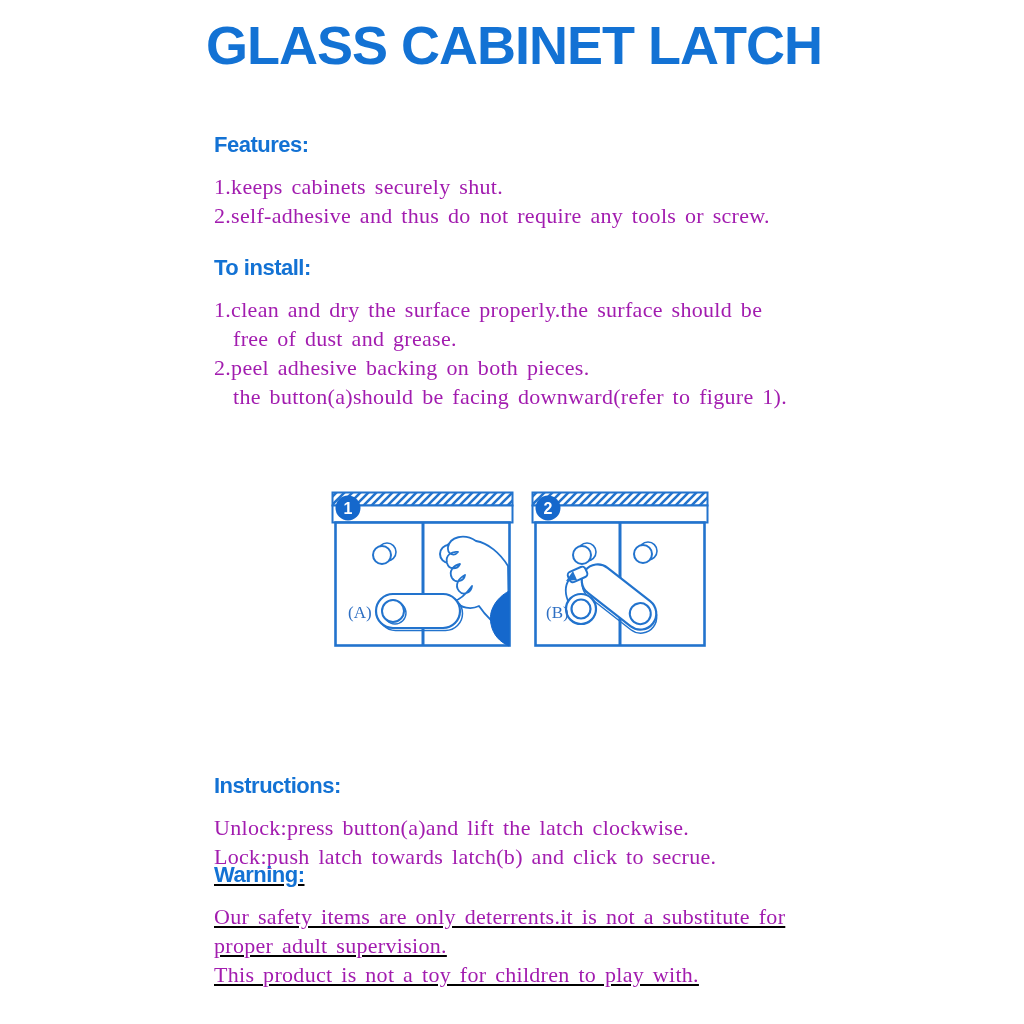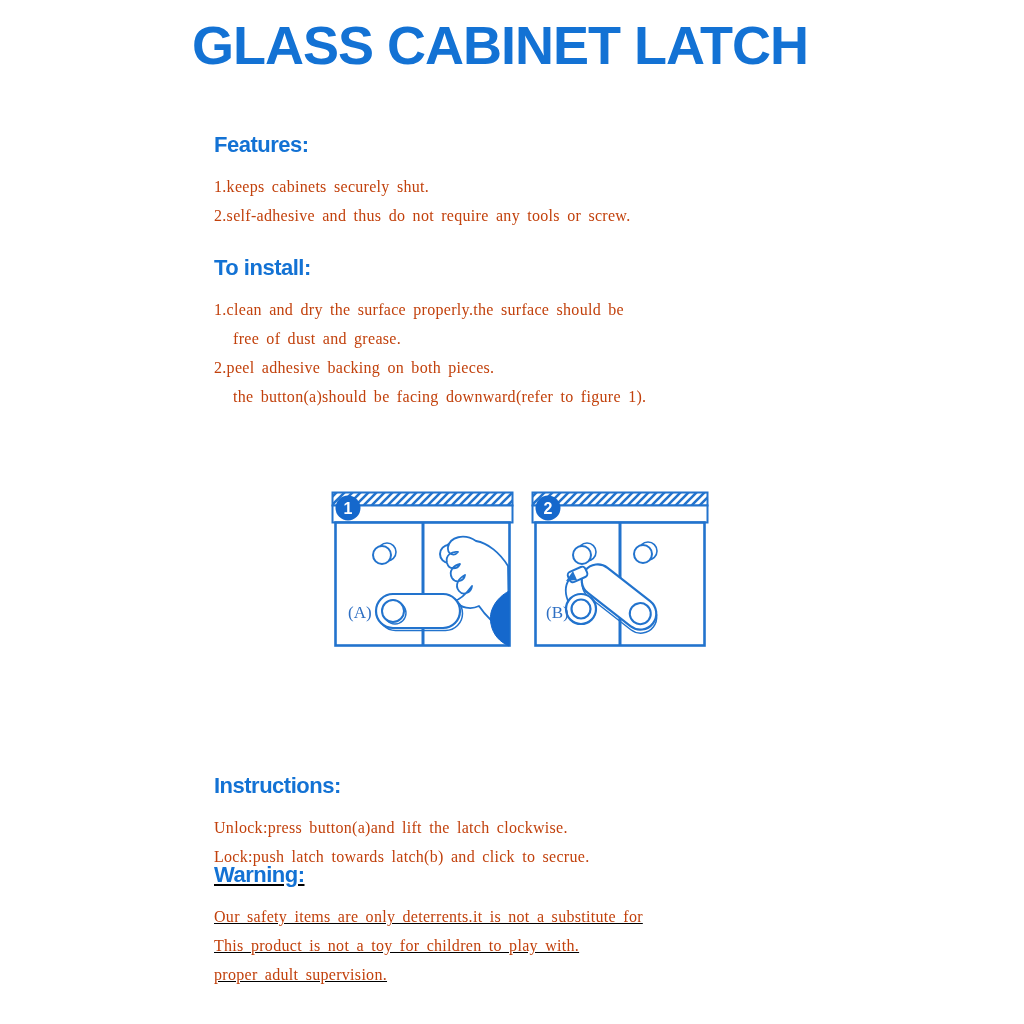--- a/index.html
+++ b/index.html
@@ -1,25 +1,25 @@
 <!DOCTYPE html>
 <html><head>
 <meta charset="utf-8">
 <style>
   html,body{margin:0;padding:0;background:#ffffff;}
   #page{position:relative;width:1024px;height:1024px;background:#ffffff;overflow:hidden;
         font-family:"Liberation Serif", serif;}
-  .title{position:absolute;top:14px;left:0;width:1000px;text-align:center;
+  .title{position:absolute;top:14px;left:14px;width:1000px;text-align:center;
          font-family:"Liberation Sans", sans-serif;font-weight:700;font-size:54px;
          letter-spacing:-1px;color:#1372d4;}
   .section{position:absolute;left:214px;}
   .sec-heading{font-family:"Liberation Sans", sans-serif;font-weight:700;font-size:22px;
                line-height:38px;color:#1372d4;letter-spacing:-0.5px;}
   .body-lines{margin-top:8px;}
-  .bline{font-size:16px;line-height:29px;color:#c2410c;letter-spacing:0.3px;word-spacing:3px;white-space:pre;}
+  .bline{font-size:22px;line-height:29px;color:#a21caf;letter-spacing:0.3px;word-spacing:3px;white-space:pre;}
   .bline.cont{padding-left:19px;}
   #features{top:126px;}
   #install{top:238px;margin-top:11px;}
   #instructions{top:720px;margin-top:47px;}
   #warning{top:856px;text-decoration:underline;}
   #figures{position:absolute;left:330px;top:491px;display:flex;gap:15px;}
   .figlabel{font-family:"Liberation Serif", serif;}
   svg .ln{stroke:#2273cd;fill:none;}
 </style>
 </head>
@@ -139,18 +139,18 @@
     <div class="body-lines">
       <div class="bline">Unlock:press button(a)and lift the latch clockwise.</div>
       <div class="bline">Lock:push latch towards latch(b) and click to secrue.</div>
     </div>
   </div>
 
   <div class="section" id="warning">
     <div class="sec-heading">Warning:</div>
     <div class="body-lines">
       <div class="bline">Our safety items are only deterrents.it is not a substitute for</div>
+      <div class="bline">proper adult supervision.</div>
       <div class="bline">This product is not a toy for children to play with.</div>
-      <div class="bline">proper adult supervision.</div>
     </div>
   </div>
 
 </div>
 
 </body></html>

